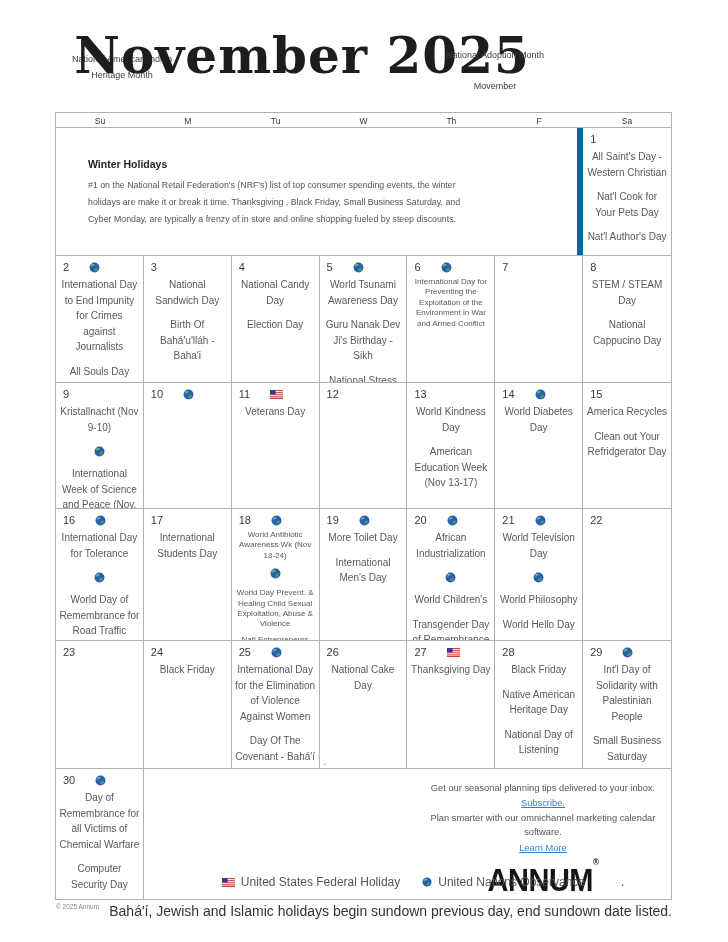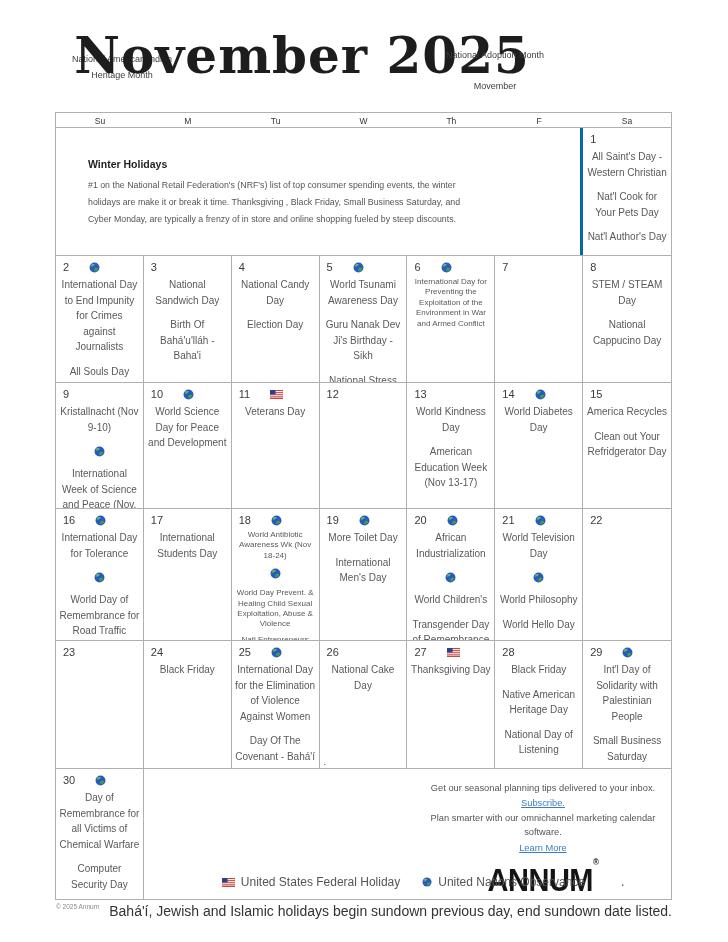--- a/index.html
+++ b/index.html
@@ -25,21 +25,21 @@
   .cell.last, .wd.last { border-right:none; }
   .cell-head { display:flex; align-items:center; padding-left:5px; height:14px; margin-bottom:3px; }
   .num { font-size:11px; color:#3a3a3a; }
   .head-icon { margin-left:20px; display:flex; align-items:center; }
   .entry { font-size:10px; color:#595959; text-align:center; line-height:1.55; margin:0 1px 9px; }
   .entry-icon { text-align:center; margin:2px 0 6px; line-height:1; }
   .tight .entry { font-size:8px; line-height:1.3; margin-bottom:5px; }
   .corner-mark { position:absolute; left:4px; bottom:1px; font-size:9px; color:#444; }
 
   
-  .note-cell { grid-column:span 6; border-right:3px solid #0369a1; box-sizing:border-box;
+  .note-cell { grid-column:span 6; border-right:6px solid #0369a1; box-sizing:border-box;
                padding:30px 0 0 32px; overflow:hidden; }
   .note-title { font-size:10.5px; font-weight:bold; color:#1f1f1f; margin-bottom:7px; }
   .note-body { font-size:8.8px; color:#555; line-height:1.95; width:388px; }
 
   
   .w6-merged { grid-column:span 6; position:relative; box-sizing:border-box; }
   .promo { position:absolute; top:12px; right:10px; width:236px; text-align:center;
            font-size:9.3px; color:#555; line-height:1.55; }
   .promo .p-line { margin-bottom:1px; }
   .link { color:#3b7dc4; text-decoration:underline; cursor:pointer; }
@@ -187,21 +187,20 @@
           <span class="num">10</span>
           <span class="head-icon">
             <svg width="11" height="11" viewBox="0 0 12 12">
     <circle cx="6" cy="6" r="5.4" fill="#2b59c3"></circle>
     <path d="M1.8 4.2 C2.8 2.4 5 1.8 6.6 2.5 C6.1 4 4.5 4.6 3.2 5.4 C2.3 5.9 1.8 5.2 1.8 4.2 Z" fill="#3fa045"></path>
     <path d="M6.4 6.6 C7.9 6 9.5 6.5 10.1 7.4 C9.3 9.3 7.5 10.4 6.2 10.2 C5.6 9 5.7 7.5 6.4 6.6 Z" fill="#3fa045"></path>
     <ellipse cx="4" cy="3.2" rx="1.8" ry="1" fill="rgba(255,255,255,0.28)"></ellipse>
   </svg>
           </span>
         </div>
-        <div class="entry">World Science Day for Peace and Development</div>
       </div>
       <div class="cell">
         <div class="cell-head">
           <span class="num">11</span>
           <span class="head-icon">
             <svg width="13" height="9" viewBox="0 0 13 9">
     <rect width="13" height="9" fill="#ffffff" stroke="#aaaaaa" stroke-width="0.4"></rect>
     <rect y="0" width="13" height="1.1" fill="#c7473f"></rect>
     <rect y="2.1" width="13" height="1.1" fill="#c7473f"></rect>
     <rect y="4.2" width="13" height="1.1" fill="#c7473f"></rect>

